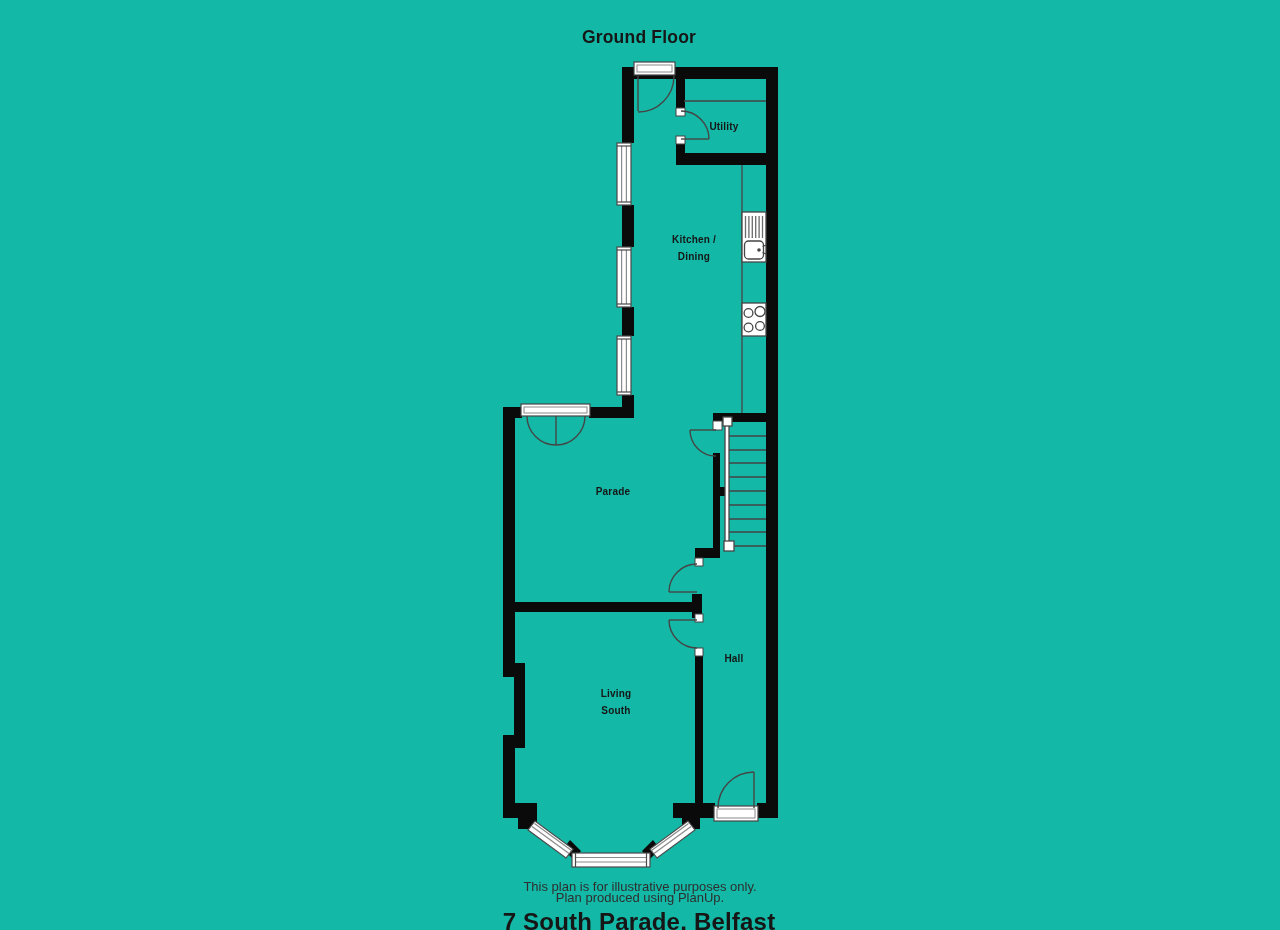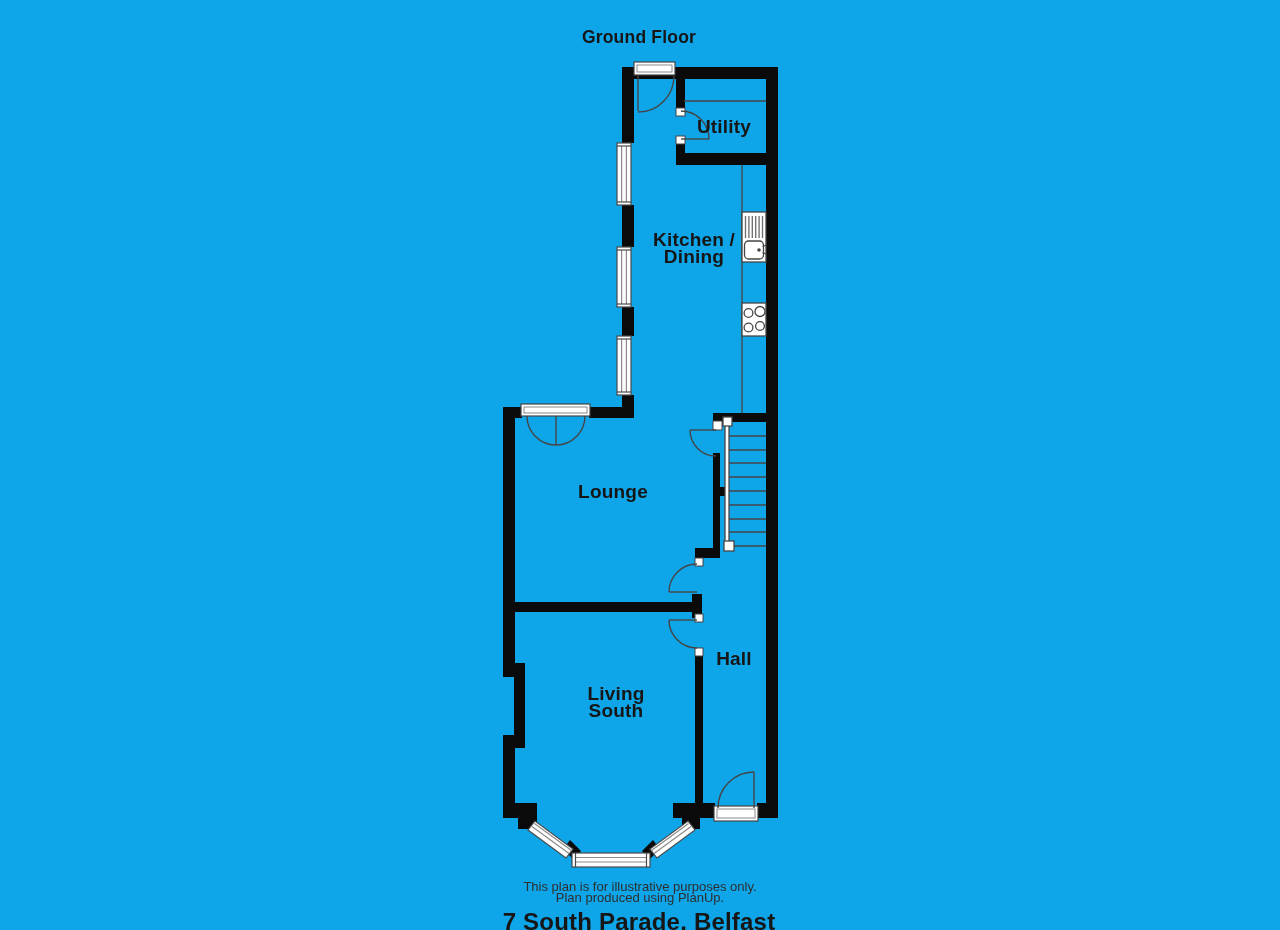--- a/index.html
+++ b/index.html
@@ -1,26 +1,26 @@
 <!DOCTYPE html>
 <html><head>
 <meta charset="utf-8">
 <style>
   html,body{margin:0;padding:0;background:#ffffff;}
   #stage{
-    position:relative;width:1280px;height:930px;background:#0ea5e9;overflow:hidden;
+    position:relative;width:1280px;height:930px;background:#14b8a6;overflow:hidden;
     font-family:"Liberation Sans",sans-serif;
   }
   #plan-svg{position:absolute;left:0;top:0;}
   .label{
     position:absolute;transform:translateX(-50%);
     font-weight:bold;color:#161616;text-align:center;white-space:nowrap;
   }
   .label .ln{display:block;}
-  .room{font-size:19px;line-height:16.5px;letter-spacing:.2px;}
+  .room{font-size:10px;line-height:16.5px;letter-spacing:.2px;}
   .title{font-size:17.5px;letter-spacing:.2px;}
   .address{font-size:24px;letter-spacing:.2px;}
   .fineprint{
     position:absolute;transform:translateX(-50%);
     font-size:13px;line-height:11px;font-weight:normal;color:#2e2e2e;
     text-align:center;white-space:nowrap;
   }
 </style>
 </head>
 <body>
@@ -211,21 +211,21 @@
 
   <div class="label title" style="left:639px;top:27px;">Ground Floor</div>
 
   <div class="label room" style="left:724px;top:119px;">Utility</div>
 
   <div class="label room" style="left:694px;top:232px;">
     <span class="ln">Kitchen /</span>
     <span class="ln">Dining</span>
   </div>
 
-  <div class="label room" style="left:613px;top:484px;">Lounge</div>
+  <div class="label room" style="left:613px;top:484px;">Parade</div>
 
   <div class="label room" style="left:734px;top:643px;margin-top:8px;">Hall</div>
 
   <div class="label room" style="left:616px;top:686px;">
     <span class="ln">Living</span>
     <span class="ln">South</span>
   </div>
 
   <div class="fineprint" style="left:640px;top:881px;">This plan is for illustrative purposes only.</div>
   <div class="fineprint" style="left:640px;top:892px;">Plan produced using PlanUp.</div>

